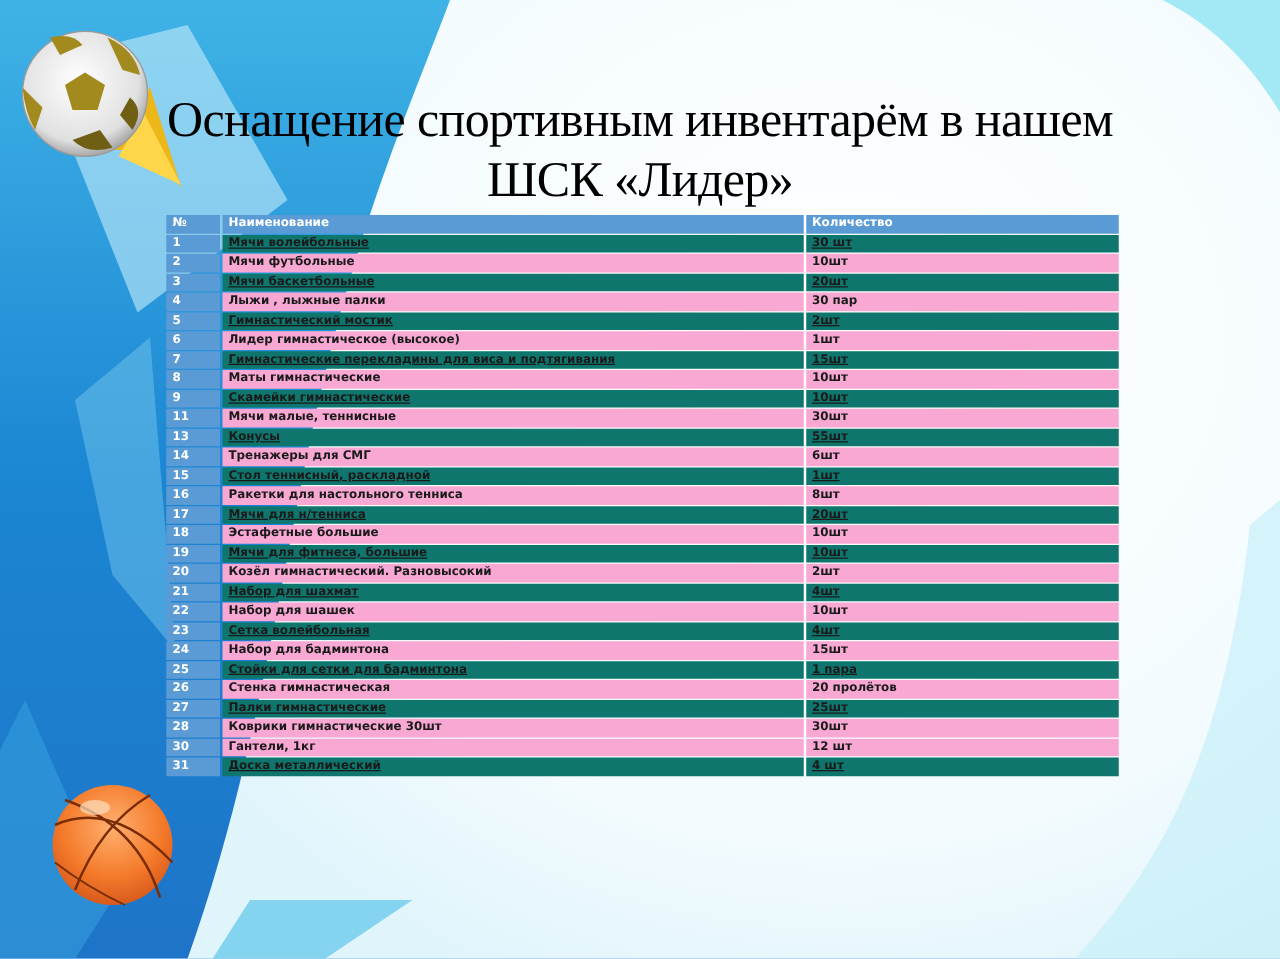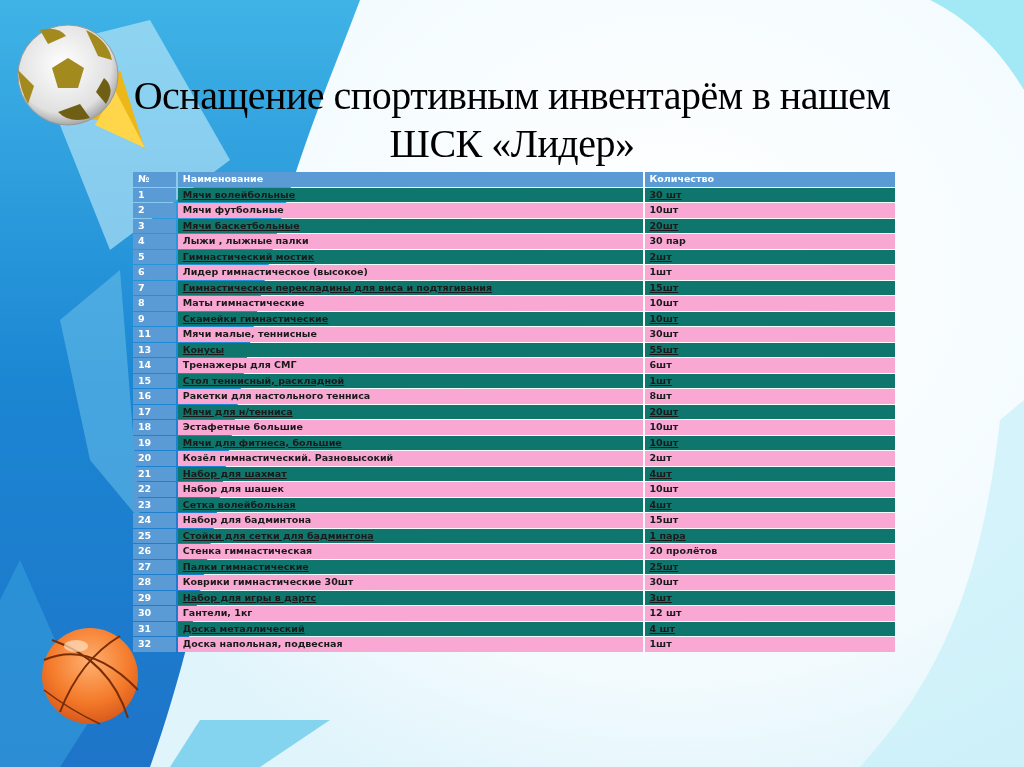--- a/index.html
+++ b/index.html
@@ -246,34 +246,24 @@
       <tr class="odd">
         <td class="num">27</td>
         <td class="cell">Палки гимнастические</td>
         <td class="cell">25шт</td>
       </tr>
       <tr class="even">
         <td class="num">28</td>
         <td class="cell"> Коврики гимнастические 30шт</td>
         <td class="cell"> 30шт</td>
       </tr>
-      <tr class="odd">
-        <td class="num">29</td>
-        <td class="cell">Набор для игры в дартс</td>
-        <td class="cell">3шт</td>
-      </tr>
       <tr class="even">
         <td class="num">30</td>
         <td class="cell">Гантели, 1кг</td>
         <td class="cell">12 шт</td>
       </tr>
       <tr class="odd">
         <td class="num">31</td>
         <td class="cell">Доска металлический</td>
         <td class="cell">4 шт</td>
       </tr>
-      <tr class="even">
-        <td class="num">32</td>
-        <td class="cell">Доска напольная, подвесная</td>
-        <td class="cell">1шт</td>
-      </tr>
     </tbody>
 </table>
 
 </body></html>

